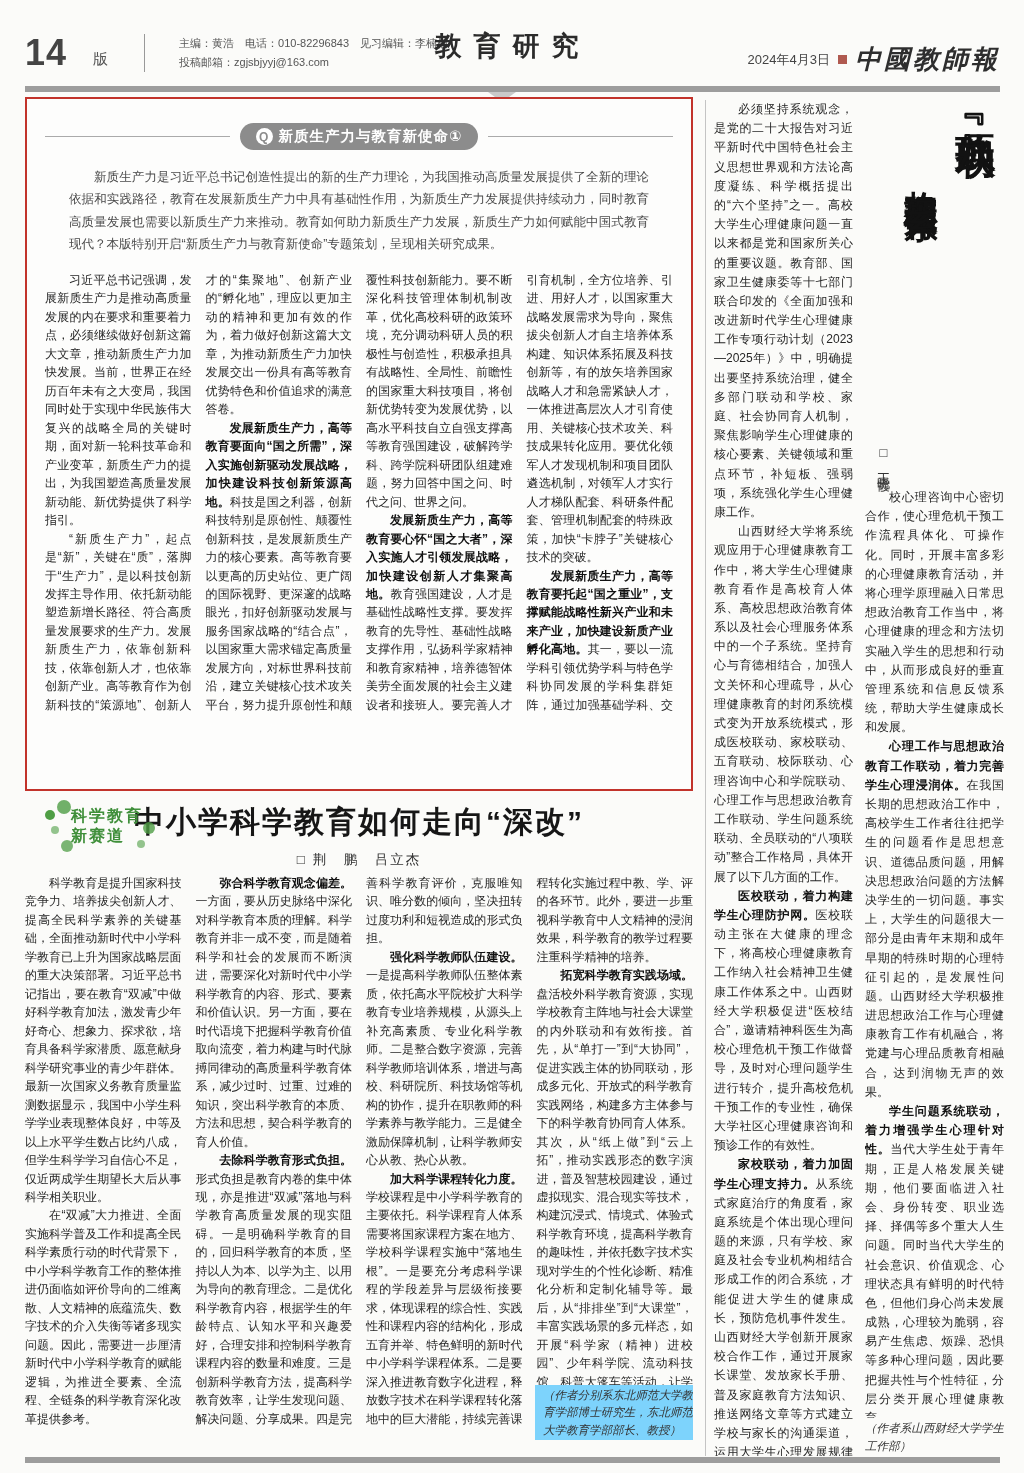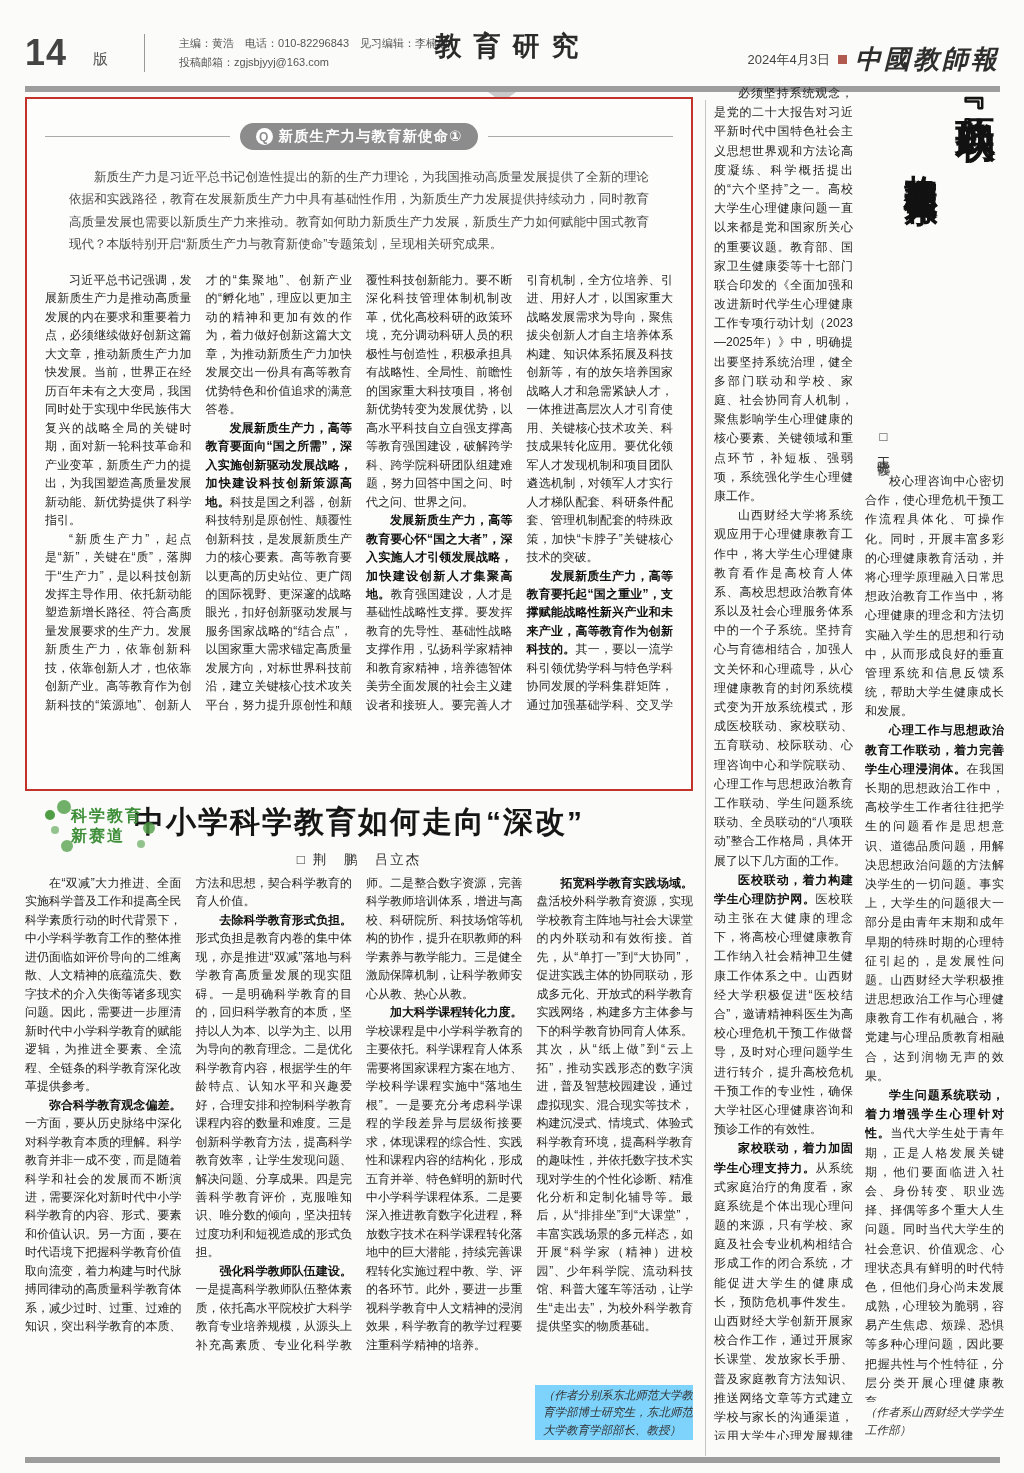--- a/index.html
+++ b/index.html
@@ -57,21 +57,21 @@
   .sci-logo-text{position:absolute;left:26px;top:6px;font-size:16px;font-weight:800;color:#3f8f3a;
     line-height:1.25;letter-spacing:2px;}
   .sci-title{text-align:center;font-size:30px;font-weight:900;color:#161616;letter-spacing:2px;
     padding-top:4px;}
   .sci-byline{text-align:center;font-size:13.5px;color:#333;margin-top:8px;letter-spacing:2px;}
   .sci-cols-wrap{position:relative;margin-top:10px;height:566px;overflow:hidden;}
   .attrib-float2{position:absolute;right:0;bottom:0;background:#7dd3fc;padding:2px 0 0 8px;width:150px;
     text-align:justify;line-height:1.55;}
 
   
-  .rart{position:absolute;left:714px;top:84px;width:290px;height:1356px;display:flex;gap:12px;overflow:hidden;}
+  .rart{position:absolute;left:714px;top:100px;width:290px;height:1356px;display:flex;gap:12px;overflow:hidden;}
   .rcol{width:139px;height:100%;overflow:hidden;}
   .rcol .para{font-size:12px;line-height:1.6;}
   .rcol2{display:flex;flex-direction:column;}
   .vtitle-block{height:378px;display:flex;justify-content:flex-end;gap:6px;flex:none;}
   .vt{writing-mode:vertical-rl;}
   .vt-byline{font-size:13px;color:#333;align-self:flex-end;margin-bottom:6px;letter-spacing:3px;}
   .vt-sub{font-size:33px;font-weight:900;color:#121212;padding-top:64px;letter-spacing:2px;}
   .vt-main{font-size:40px;font-weight:900;color:#121212;letter-spacing:2px;}
   .rcol2-text{position:relative;flex:1;overflow:hidden;margin-top:10px;}
   .attrib-float3{position:absolute;right:0;bottom:0;background:#fbfbf9;padding:2px 0 0 6px;width:139px;
@@ -110,21 +110,21 @@
     </span>
     <span class="ln"></span>
   </div>
   <div class="intro">新质生产力是习近平总书记创造性提出的新的生产力理论，为我国推动高质量发展提供了全新的理论依据和实践路径，教育在发展新质生产力中具有基础性作用，为新质生产力发展提供持续动力，同时教育高质量发展也需要以新质生产力来推动。教育如何助力新质生产力发展，新质生产力如何赋能中国式教育现代？本版特别开启“新质生产力与教育新使命”专题策划，呈现相关研究成果。</div>
   <div class="main-cols-wrap">
     <div class="cols4">
         <p class="para">习近平总书记强调，发展新质生产力是推动高质量发展的内在要求和重要着力点，必须继续做好创新这篇大文章，推动新质生产力加快发展。当前，世界正在经历百年未有之大变局，我国同时处于实现中华民族伟大复兴的战略全局的关键时期，面对新一轮科技革命和产业变革，新质生产力的提出，为我国塑造高质量发展新动能、新优势提供了科学指引。</p>
         <p class="para">“新质生产力”，起点是“新”，关键在“质”，落脚于“生产力”，是以科技创新发挥主导作用、依托新动能塑造新增长路径、符合高质量发展要求的生产力。发展新质生产力，依靠创新科技，依靠创新人才，也依靠创新产业。高等教育作为创新科技的“策源地”、创新人才的“集聚地”、创新产业的“孵化地”，理应以更加主动的精神和更加有效的作为，着力做好创新这篇大文章，为推动新质生产力加快发展交出一份具有高等教育优势特色和价值追求的满意答卷。</p>
         <p class="para"><b>发展新质生产力，高等教育要面向“国之所需”，深入实施创新驱动发展战略，加快建设科技创新策源高地。</b>科技是国之利器，创新科技特别是原创性、颠覆性创新科技，是发展新质生产力的核心要素。高等教育要以更高的历史站位、更广阔的国际视野、更深邃的战略眼光，扣好创新驱动发展与服务国家战略的“结合点”，以国家重大需求锚定高质量发展方向，对标世界科技前沿，建立关键核心技术攻关平台，努力提升原创性和颠覆性科技创新能力。要不断深化科技管理体制机制改革，优化高校科研的政策环境，充分调动科研人员的积极性与创造性，积极承担具有战略性、全局性、前瞻性的国家重大科技项目，将创新优势转变为发展优势，以高水平科技自立自强支撑高等教育强国建设，破解跨学科、跨学院科研团队组建难题，努力回答中国之问、时代之问、世界之问。</p>
         <p class="para"><b>发展新质生产力，高等教育要心怀“国之大者”，深入实施人才引领发展战略，加快建设创新人才集聚高地。</b>教育强国建设，人才是基础性战略性支撑。要发挥教育的先导性、基础性战略支撑作用，弘扬科学家精神和教育家精神，培养德智体美劳全面发展的社会主义建设者和接班人。要完善人才引育机制，全方位培养、引进、用好人才，以国家重大战略发展需求为导向，聚焦拔尖创新人才自主培养体系构建、知识体系拓展及科技创新等，有的放矢培养国家战略人才和急需紧缺人才，一体推进高层次人才引育使用、关键核心技术攻关、科技成果转化应用。要优化领军人才发现机制和项目团队遴选机制，对领军人才实行人才梯队配套、科研条件配套、管理机制配套的特殊政策，加快“卡脖子”关键核心技术的突破。</p>
-        <p class="para"><b>发展新质生产力，高等教育要托起“国之重业”，支撑赋能战略性新兴产业和未来产业，高等教育作为创新科技的。</b>其一，要以一流学科引领优势学科与特色学科协同发展的学科集群矩阵，通过加强基础学科、交叉学科布局建设，推动学科、科研深度融合。其二，要广泛应用数智技术，加快传统学科转型升级，引导传统学科向新兴领域转型升级，推动产业高端化，在转型过程中发现科研新范式、育人新模式。其三，要推动科教融合，大力推进科技成果转化，通过对科研成果的有效联通，构建“产学研用一体化”的新型组织形态，推动科研成果资本化和市场化，促进教育链、产业链、人才链、创新链深度融合。</p>
+        <p class="para"><b>发展新质生产力，高等教育要托起“国之重业”，支撑赋能战略性新兴产业和未来产业，加快建设新质产业孵化高地。</b>其一，要以一流学科引领优势学科与特色学科协同发展的学科集群矩阵，通过加强基础学科、交叉学科布局建设，推动学科、科研深度融合。其二，要广泛应用数智技术，加快传统学科转型升级，引导传统学科向新兴领域转型升级，推动产业高端化，在转型过程中发现科研新范式、育人新模式。其三，要推动科教融合，大力推进科技成果转化，通过对科研成果的有效联通，构建“产学研用一体化”的新型组织形态，推动科研成果资本化和市场化，促进教育链、产业链、人才链、创新链深度融合。</p>
       </div>
 
   </div>
 </div>
 
 <div class="sci">
   <div class="sci-head">
     <div class="sci-logo">
       <span class="dot" style="left:0;top:10px;width:10px;height:10px;"></span>
       <span class="dot" style="left:12px;top:0;width:14px;height:14px;opacity:.8;"></span>
@@ -135,20 +135,21 @@
       <span class="sci-logo-text">
         <span style="display:block;">科学教育</span>
         <span style="display:block;">新赛道</span>
       </span>
     </div>
     <div class="sci-title">中小学科学教育如何走向“深改”</div>
     <div class="sci-byline">□ 荆　鹏　吕立杰</div>
   </div>
   <div class="sci-cols-wrap">
     <div class="cols4">
+        <p class="para">科学教育是提升国家科技竞争力、培养拔尖创新人才、提高全民科学素养的关键基础，全面推动新时代中小学科学教育已上升为国家战略层面的重大决策部署。习近平总书记指出，要在教育“双减”中做好科学教育加法，激发青少年好奇心、想象力、探求欲，培育具备科学家潜质、愿意献身科学研究事业的青少年群体。最新一次国家义务教育质量监测数据显示，我国中小学生科学学业表现整体良好，中等及以上水平学生数占比约八成，但学生科学学习自信心不足，仅近两成学生期望长大后从事科学相关职业。</p>
         <p class="para">在“双减”大力推进、全面实施科学普及工作和提高全民科学素质行动的时代背景下，中小学科学教育工作的整体推进仍面临如评价导向的二维离散、人文精神的底蕴流失、数字技术的介入失衡等诸多现实问题。因此，需要进一步厘清新时代中小学科学教育的赋能逻辑，为推进全要素、全流程、全链条的科学教育深化改革提供参考。</p>
         <p class="para"><b>弥合科学教育观念偏差。</b>一方面，要从历史脉络中深化对科学教育本质的理解。科学教育并非一成不变，而是随着科学和社会的发展而不断演进，需要深化对新时代中小学科学教育的内容、形式、要素和价值认识。另一方面，要在时代语境下把握科学教育价值取向流变，着力构建与时代脉搏同律动的高质量科学教育体系，减少过时、过重、过难的知识，突出科学教育的本质、方法和思想，契合科学教育的育人价值。</p>
         <p class="para"><b>去除科学教育形式负担。</b>形式负担是教育内卷的集中体现，亦是推进“双减”落地与科学教育高质量发展的现实阻碍。一是明确科学教育的目的，回归科学教育的本质，坚持以人为本、以学为主、以用为导向的教育理念。二是优化科学教育内容，根据学生的年龄特点、认知水平和兴趣爱好，合理安排和控制科学教育课程内容的数量和难度。三是创新科学教育方法，提高科学教育效率，让学生发现问题、解决问题、分享成果。四是完善科学教育评价，克服唯知识、唯分数的倾向，坚决扭转过度功利和短视造成的形式负担。</p>
         <p class="para"><b>强化科学教师队伍建设。</b>一是提高科学教师队伍整体素质，依托高水平院校扩大科学教育专业培养规模，从源头上补充高素质、专业化科学教师。二是整合数字资源，完善科学教师培训体系，增进与高校、科研院所、科技场馆等机构的协作，提升在职教师的科学素养与教学能力。三是健全激励保障机制，让科学教师安心从教、热心从教。</p>
         <p class="para"><b>加大科学课程转化力度。</b>学校课程是中小学科学教育的主要依托。科学课程育人体系需要将国家课程方案在地方、学校科学课程实施中“落地生根”。一是要充分考虑科学课程的学段差异与层级衔接要求，体现课程的综合性、实践性和课程内容的结构化，形成五育并举、特色鲜明的新时代中小学科学课程体系。二是要深入推进教育数字化进程，释放数字技术在科学课程转化落地中的巨大潜能，持续完善课程转化实施过程中教、学、评的各环节。此外，要进一步重视科学教育中人文精神的浸润效果，科学教育的教学过程要注重科学精神的培养。</p>
         <p class="para"><b>拓宽科学教育实践场域。</b>盘活校外科学教育资源，实现学校教育主阵地与社会大课堂的内外联动和有效衔接。首先，从“单打一”到“大协同”，促进实践主体的协同联动，形成多元化、开放式的科学教育实践网络，构建多方主体参与下的科学教育协同育人体系。其次，从“纸上做”到“云上拓”，推动实践形态的数字演进，普及智慧校园建设，通过虚拟现实、混合现实等技术，构建沉浸式、情境式、体验式科学教育环境，提高科学教育的趣味性，并依托数字技术实现对学生的个性化诊断、精准化分析和定制化辅导等。最后，从“排排坐”到“大课堂”，丰富实践场景的多元样态，如开展“科学家（精神）进校园”、少年科学院、流动科技馆、科普大篷车等活动，让学生“走出去”，为校外科学教育提供坚实的物质基础。</p>
       </div>
     <div class="attrib attrib-float2">（作者分别系东北师范大学教育学部博士研究生，东北师范大学教育学部部长、教授）</div>
   </div>
 </div>

